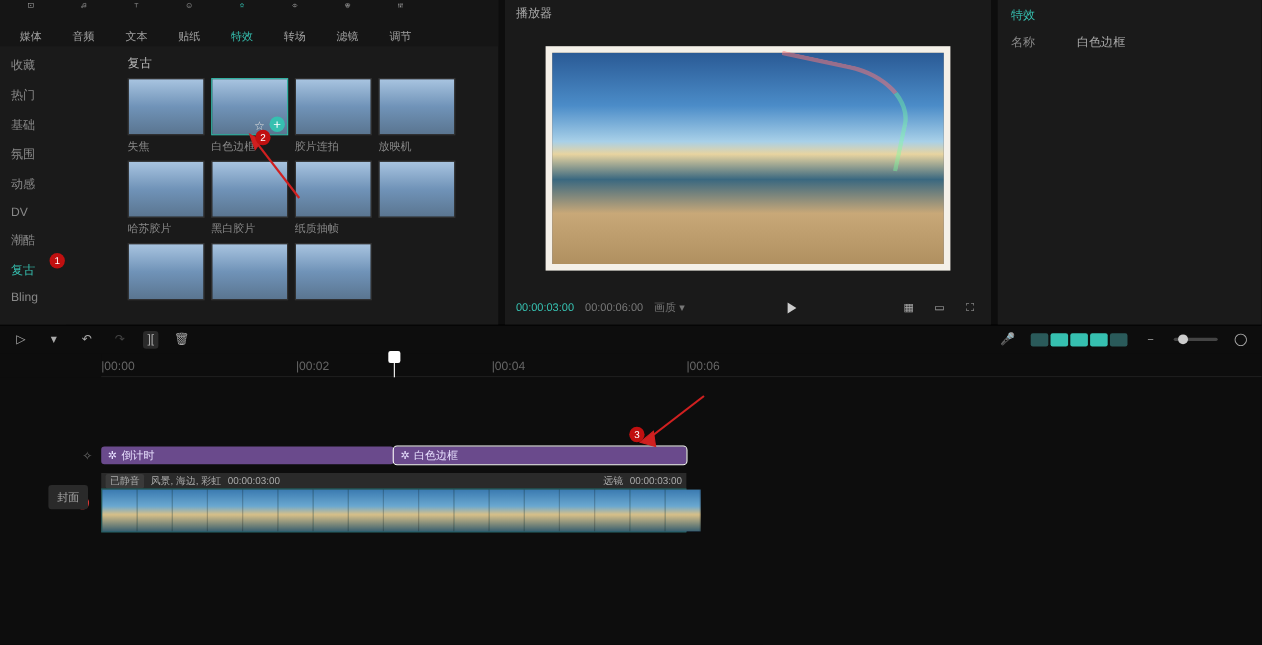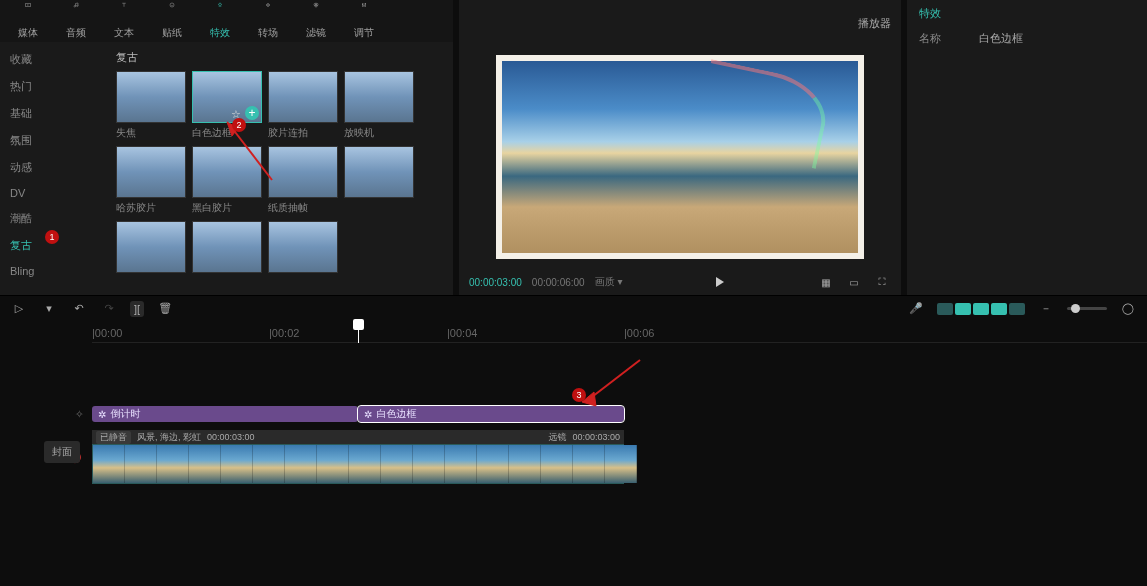--- a/index.html
+++ b/index.html
@@ -17,21 +17,21 @@
 .effects-area { flex:1; padding:8px 8px; overflow:auto; }
 .section-title { font-size:11px; color:#bbb; margin-bottom:6px; }
 .grid { display:flex; flex-wrap:wrap; gap:6px; }
 .fx { width:70px; display:flex; flex-direction:column; cursor:pointer; }
 .thumb { width:70px; height:52px; background:linear-gradient(180deg,#a8c4e0 0%,#7093b8 50%,#5a7590 100%); border:1px solid #333; position:relative; }
 .thumb.sel { border:1px solid #36c0b0; }
 .addbtn { position:absolute; right:2px; bottom:2px; width:14px; height:14px; background:#36c0b0; border-radius:50%; display:flex; align-items:center; justify-content:center; color:#fff; font-size:12px; }
 .starbtn { position:absolute; right:18px; bottom:2px; width:12px; height:12px; color:#ddd; font-size:11px; }
 .fx-label { font-size:10px; color:#888; margin-top:3px; white-space:nowrap; overflow:hidden; text-overflow:ellipsis; }
 .player-panel { width:442px; background:#1a1a1a; display:flex; flex-direction:column; }
-.panel-head { padding:16px 10px; font-size:11px; color:#aaa;text-align:right; }
+.panel-head { padding:4px 10px; font-size:11px; color:#aaa; }
 .preview-wrap { flex:1; display:flex; align-items:center; justify-content:center; padding:8px; }
 .preview { width:368px; height:204px; border:6px solid #f4f0e8; background:linear-gradient(180deg,#2a5a95 0%,#4b8cc8 25%,#a8d0e8 42%,#e8d4a0 48%,#3a6880 60%,#c8a878 76%,#b09060 100%); position:relative; }
 .rainbow { position:absolute; left:56%; top:5%; width:35%; height:45%; border-top:4px solid rgba(255,120,120,.5); border-right:4px solid rgba(120,255,160,.4); border-radius:0 50% 0 0; transform:rotate(12deg); }
 .player-ctrl { display:flex; align-items:center; padding:6px 10px; gap:10px; font-size:10px; color:#777; }
 .player-ctrl .time.cur { color:#36c0b0; }
 .player-ctrl .spacer { flex:1; }
 .icon-btn { width:18px; height:18px; display:flex; align-items:center; justify-content:center; color:#aaa; cursor:pointer; }
 .play-icon { width:0; height:0; border-left:8px solid #ccc; border-top:5px solid transparent; border-bottom:5px solid transparent; margin:0 auto; }
 .props-panel { flex:1; background:#1a1a1a; padding:6px 12px; }
 .props-row { display:flex; align-items:center; font-size:11px; color:#aaa; margin-top:10px; }

